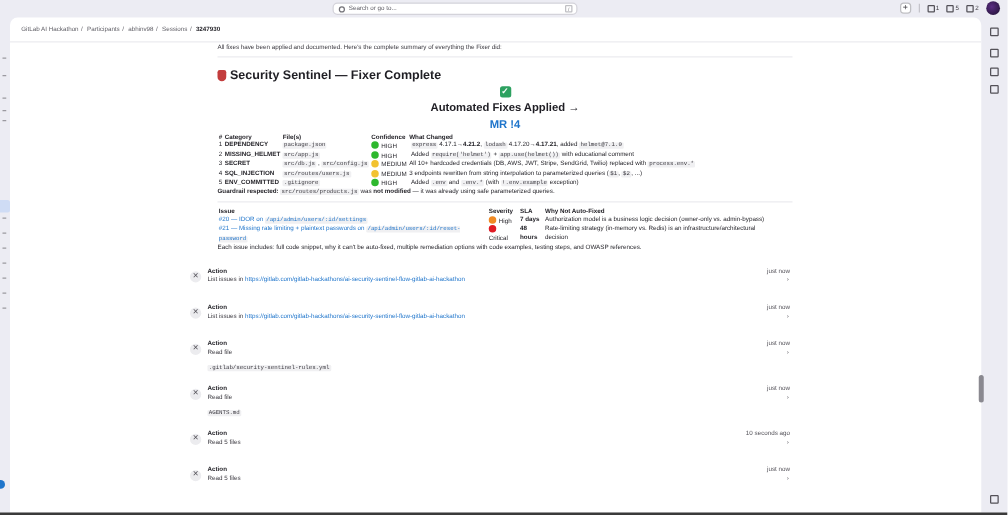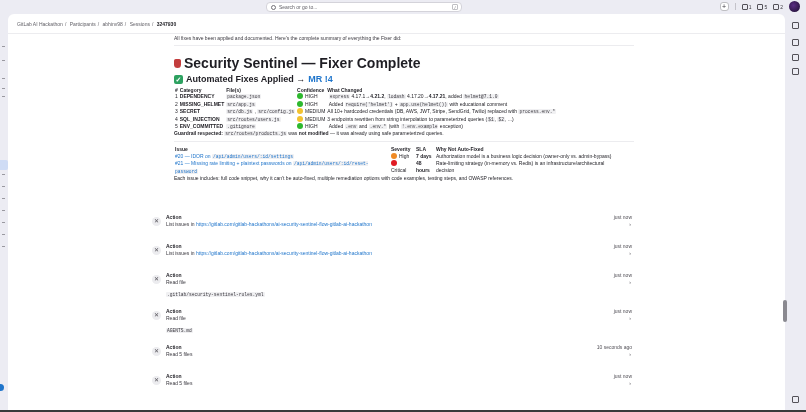--- a/index.html
+++ b/index.html
@@ -27,22 +27,22 @@
   
   .panel { position: absolute; left: 8px; top: 14px; width: 777px; height: 396px; background: #fff; border-radius: 6px 6px 0 0; overflow: hidden; }
   .crumbs { position: absolute; left: 9px; top: 7px; font-size: 5px; color: #626168; white-space: nowrap; }
   .crumbs span { margin-right: 2px; }
   .crumbs .last { color: #1f1e24; font-weight: bold; }
   .hdr-line { position: absolute; left: 0; top: 19px; width: 777px; height: 1px; background: #ececef; }
 
   .content { position: absolute; left: 166px; top: 20px; width: 460px; }
   .intro { font-size: 5px; color: #3a383f; margin-top: 1px; }
   .divider { height: 1px; background: #ececef; margin: 4px 0; }
-  h1 { font-size: 14px; font-weight: bold; margin-top: 9px; display: flex; align-items: center; gap: 3px; }
-  h2 { font-size: 9px; font-weight: bold; display: flex; align-items: center; gap: 3px; margin-top: 3px; }
+  h1 { font-size: 10px; font-weight: bold; margin-top: 9px; display: flex; align-items: center; gap: 3px; }
+  h2 { font-size: 9px; font-weight: bold; display: flex; align-items: center; gap: 3px; margin-top: 3px; flex-direction: column; }
   .shield { width: 7px; height: 9px; background: #c33d3d; border-radius: 2px 2px 4px 4px; }
   .check { width: 9px; height: 9px; background: #2da160; border-radius: 2px; color: #fff; font-size: 7px; line-height: 9px; text-align: center; }
   .redball { width: 9px; height: 9px; border-radius: 50%; background: radial-gradient(circle at 35% 35%, #ff5a5a, #c0151d); }
   .mr { color: #1f75cb; }
 
   table { border-collapse: collapse; font-size: 5px; }
   td, th { text-align: left; padding: 0 1px; vertical-align: top; line-height: 6.4px; white-space: nowrap; }
   th { font-weight: bold; }
   .code { font-family: "Liberation Mono", monospace; background: #f0f0f2; padding: 0 1px; font-size: 4.6px; color: #3a383f; border-radius: 1px; }
   .dot { display: inline-block; width: 6px; height: 6px; border-radius: 50%; vertical-align: -1px; margin-right: 2px; }

